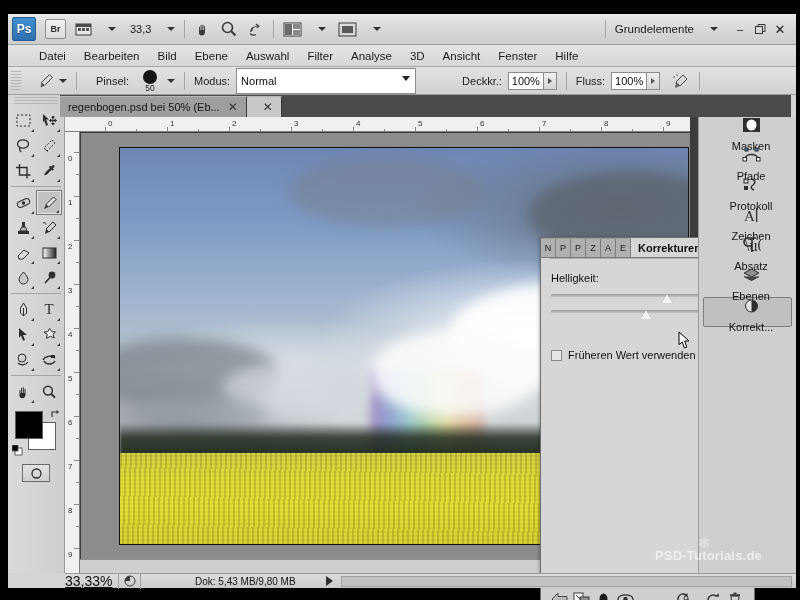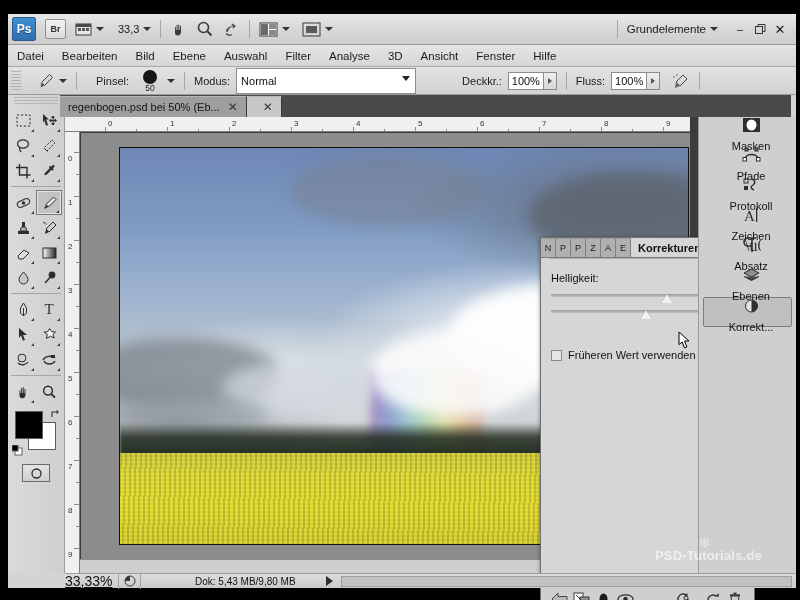--- a/index.html
+++ b/index.html
@@ -39,37 +39,37 @@
     display:flex; align-items:center; justify-content:center;
     text-shadow:0 1px 0 rgba(0,0,0,.4);
   }
   .br-btn {
     width:21px; height:20px; margin-left:9px;
     background:linear-gradient(to bottom,#f2f2f2,#dcdcdc);
     border:1px solid #8e8e8e; border-radius:2px;
     font-size:9px; font-weight:bold; color:#333;
     display:flex; align-items:center; justify-content:center;
   }
-  .appbar-item { display:flex; align-items:center; height:40px; }
+  .appbar-item { display:flex; align-items:center; height:40px;gap:12px; }
   .icon-slot { display:flex; align-items:center; justify-content:center; }
   .tri-down {
     width:0; height:0; border-left:4px solid transparent; border-right:4px solid transparent;
     border-top:4px solid #333; margin-left:4px;
   }
   .zoomval { font-size:11px; color:#222; margin-left:14px; }
   .vsep { width:1px; height:18px; background:#a6a6a6; margin:0 9px; }
   .ws-label { font-size:11.5px; color:#1a1a1a; }
   .wbtn { width:20px; height:16px; display:flex; align-items:center; justify-content:center; }
 
   
   .menubar {
     position:absolute; left:0; top:31px; width:788px; height:22px;
     background:linear-gradient(to bottom,#e4e4e4,#d6d6d6);
     border-bottom:1px solid #a8a8a8;
-    display:flex; align-items:center; 
+    display:flex; align-items:center; padding-left:22px;
   }
   .menu-item { padding:2px 9px; font-size:11.5px; color:#1b1b1b; }
 
   
   .optbar {
     position:absolute; left:0; top:53px; width:788px; height:28px;
     background:linear-gradient(to bottom,#e2e2e2,#d2d2d2);
     border-bottom:1px solid #9c9c9c;
     display:flex; align-items:center;
   }

